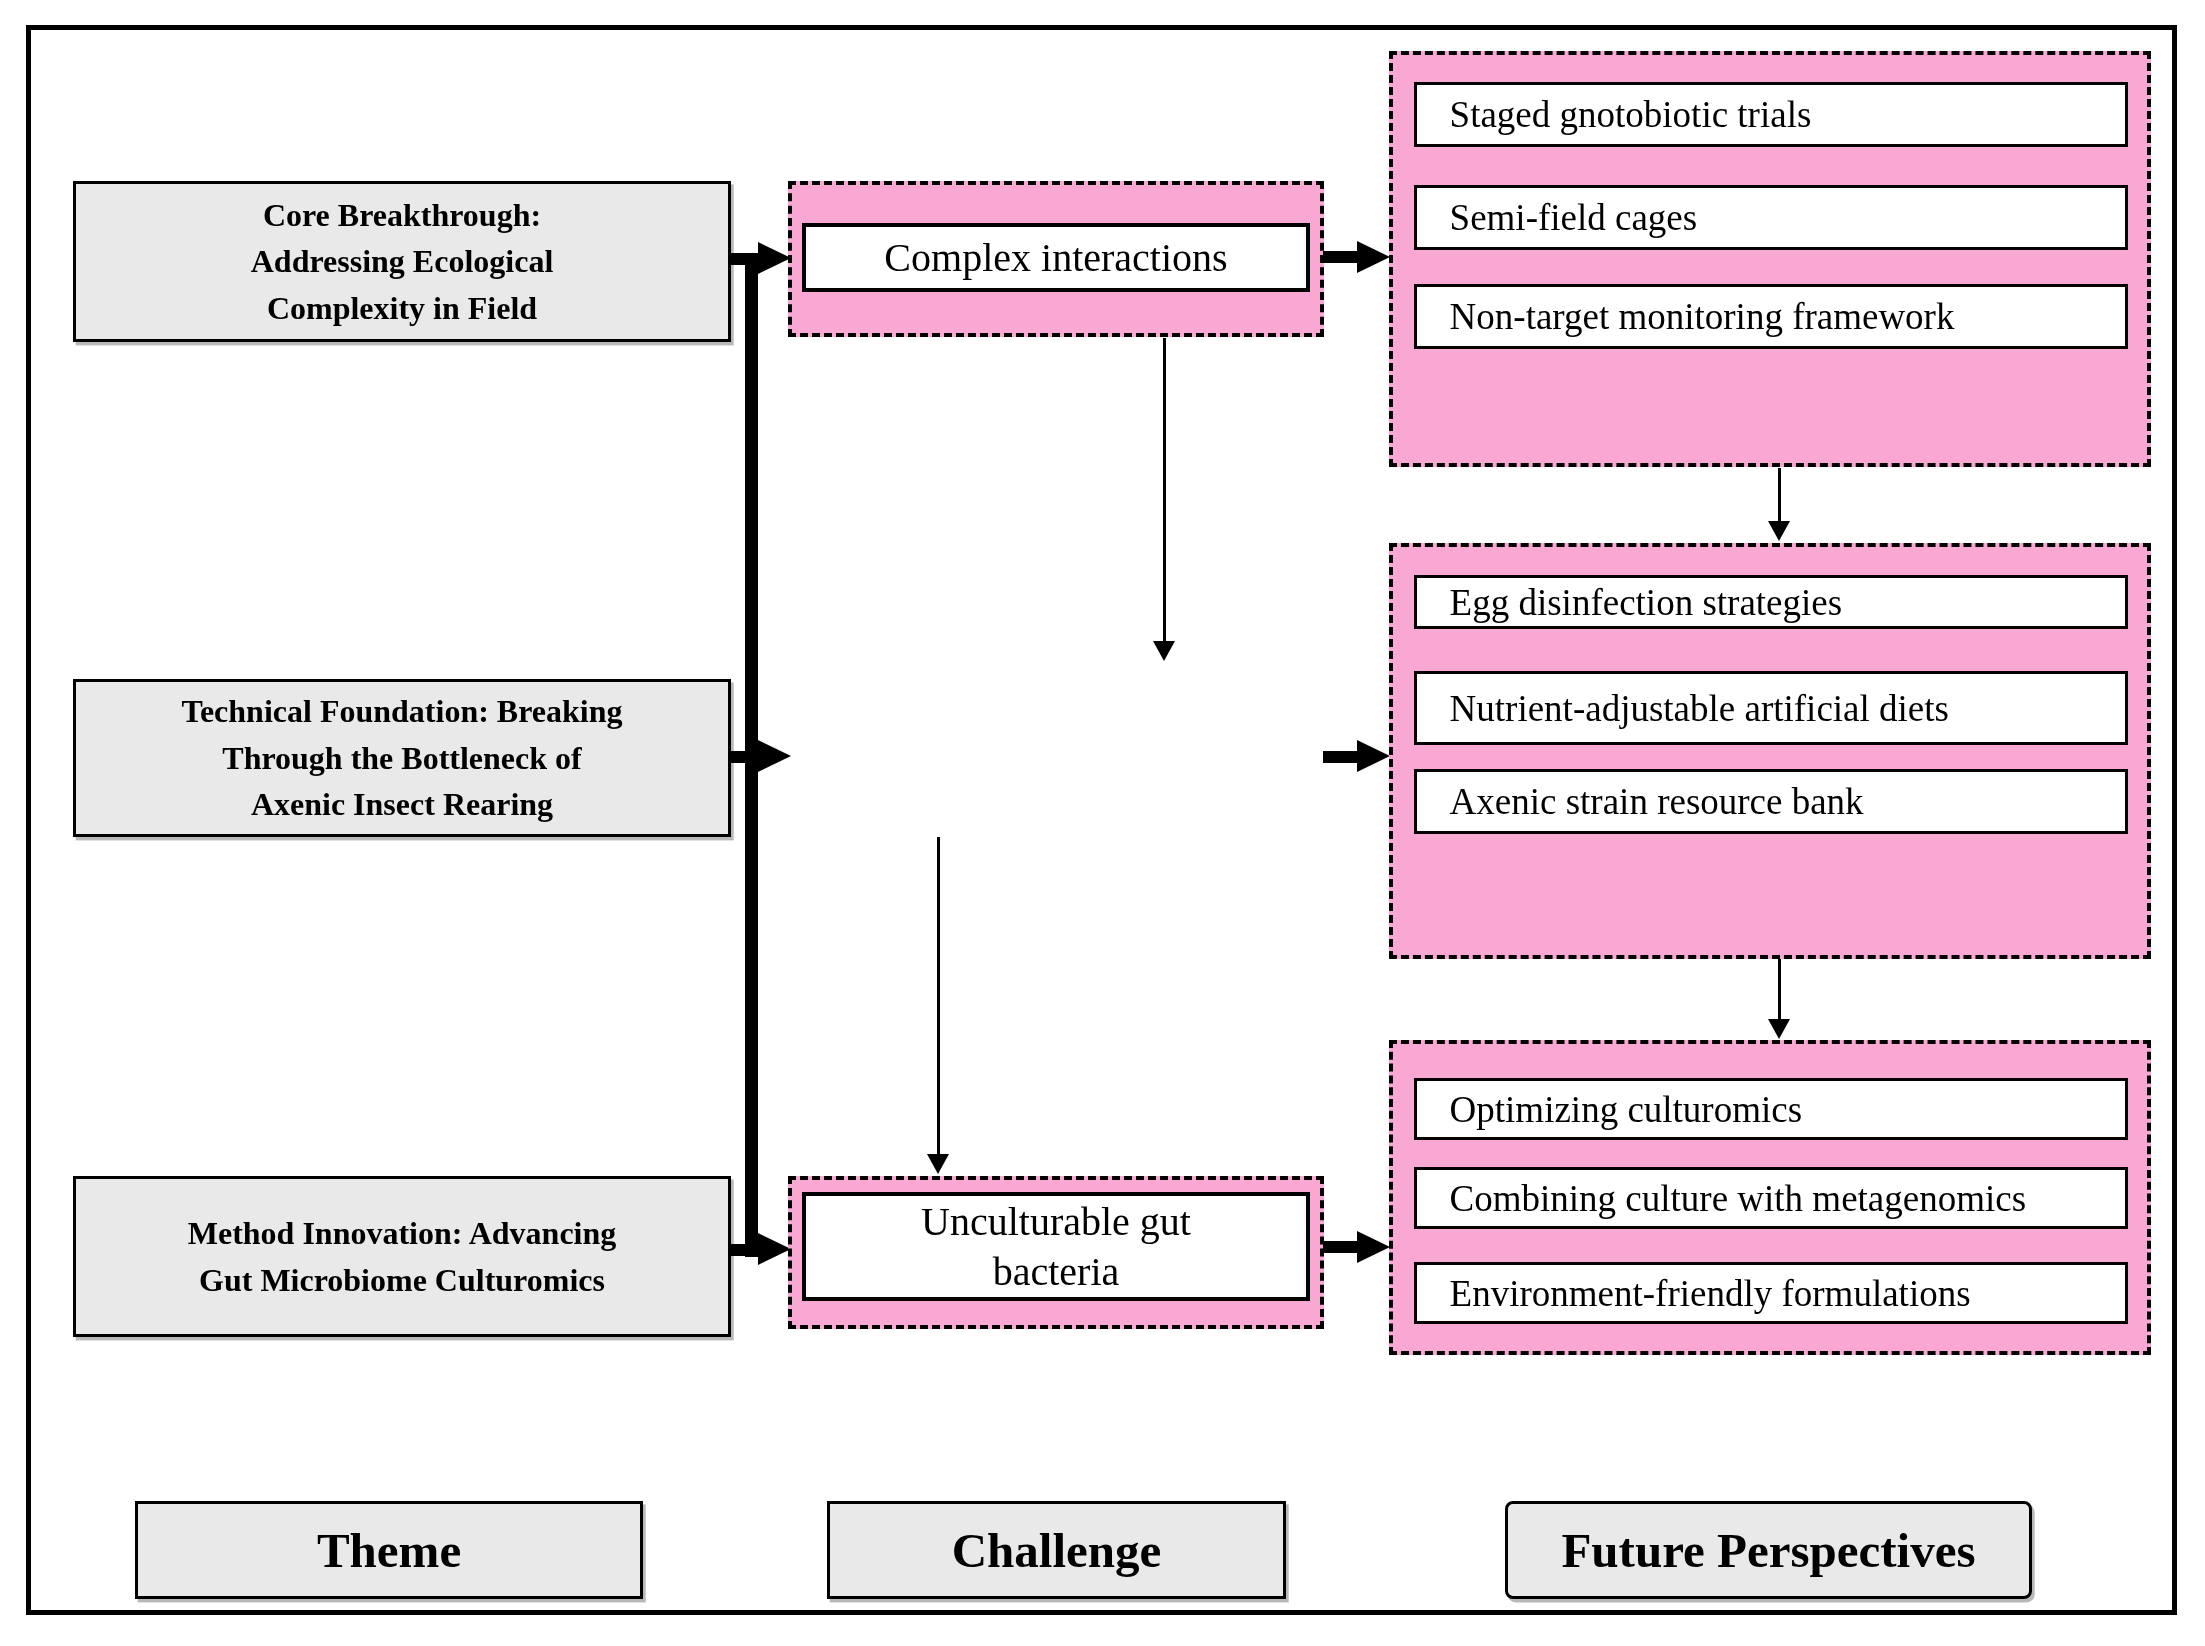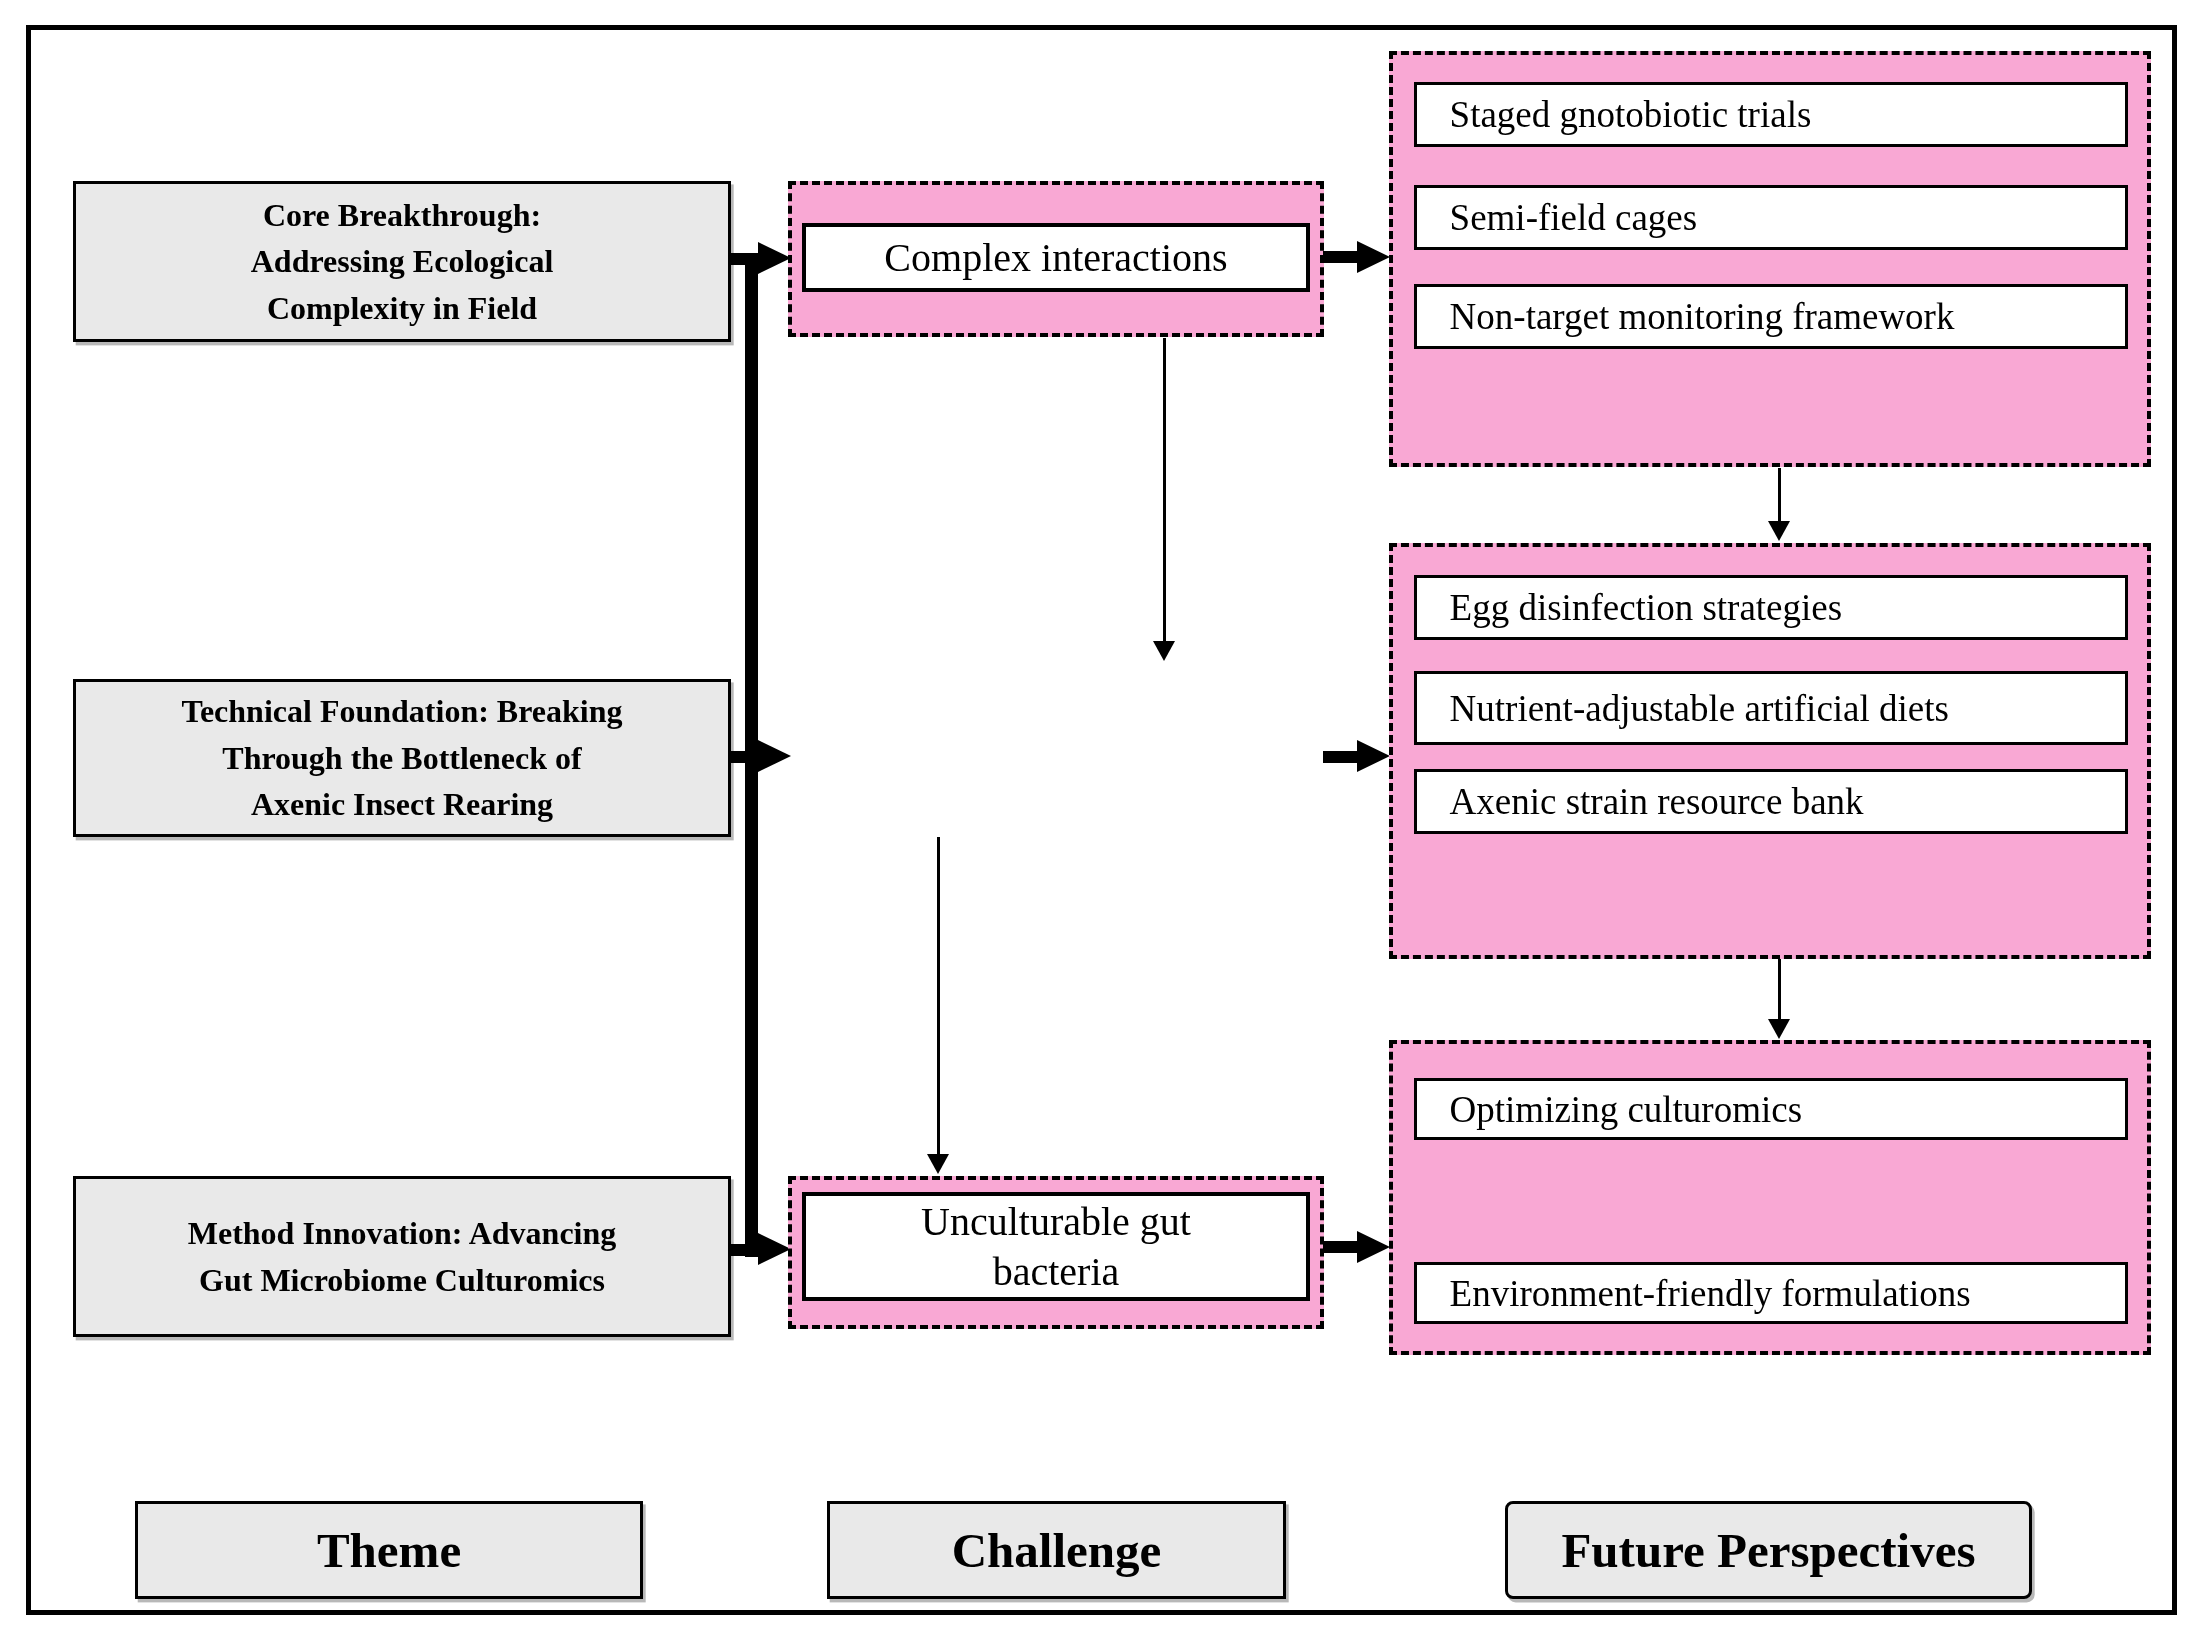--- a/index.html
+++ b/index.html
@@ -122,34 +122,37 @@
     </div>
     <div class="future-item" style="top:130px;height:65px;">
       <span class="item-text">Semi-field cages</span>
     </div>
     <div class="future-item" style="top:229px;height:65px;">
       <span class="item-text">Non-target monitoring framework</span>
     </div>
   </div>
 
   <div class="dashed-box" style="left:1389px;top:543px;width:762px;height:416px;">
-    <div class="future-item" style="top:28px;height:65px;">
+    <div class="future-item" style="top:28px;height:54px;">
       <span class="item-text">Egg disinfection strategies</span>
     </div>
     <div class="future-item" style="top:124px;height:74px;">
       <span class="item-text">Nutrient-adjustable artificial diets</span>
     </div>
     <div class="future-item" style="top:222px;height:65px;">
       <span class="item-text">Axenic strain resource bank</span>
     </div>
   </div>
 
   <div class="dashed-box" style="left:1389px;top:1040px;width:762px;height:315px;">
     <div class="future-item" style="top:34px;height:62px;">
       <span class="item-text">Optimizing culturomics</span>
+    </div>
+    <div class="future-item" style="top:123px;height:62px;">
+      <span class="item-text">Combining culture with metagenomics</span>
     </div>
     <div class="future-item" style="top:218px;height:62px;">
       <span class="item-text">Environment-friendly formulations</span>
     </div>
   </div>
 
   <div>
     <div class="thin-line" style="left:1778px;top:468px;height:54px;"></div>
     <div class="thin-head-down" style="left:1768px;top:521px;"></div>
   </div>

